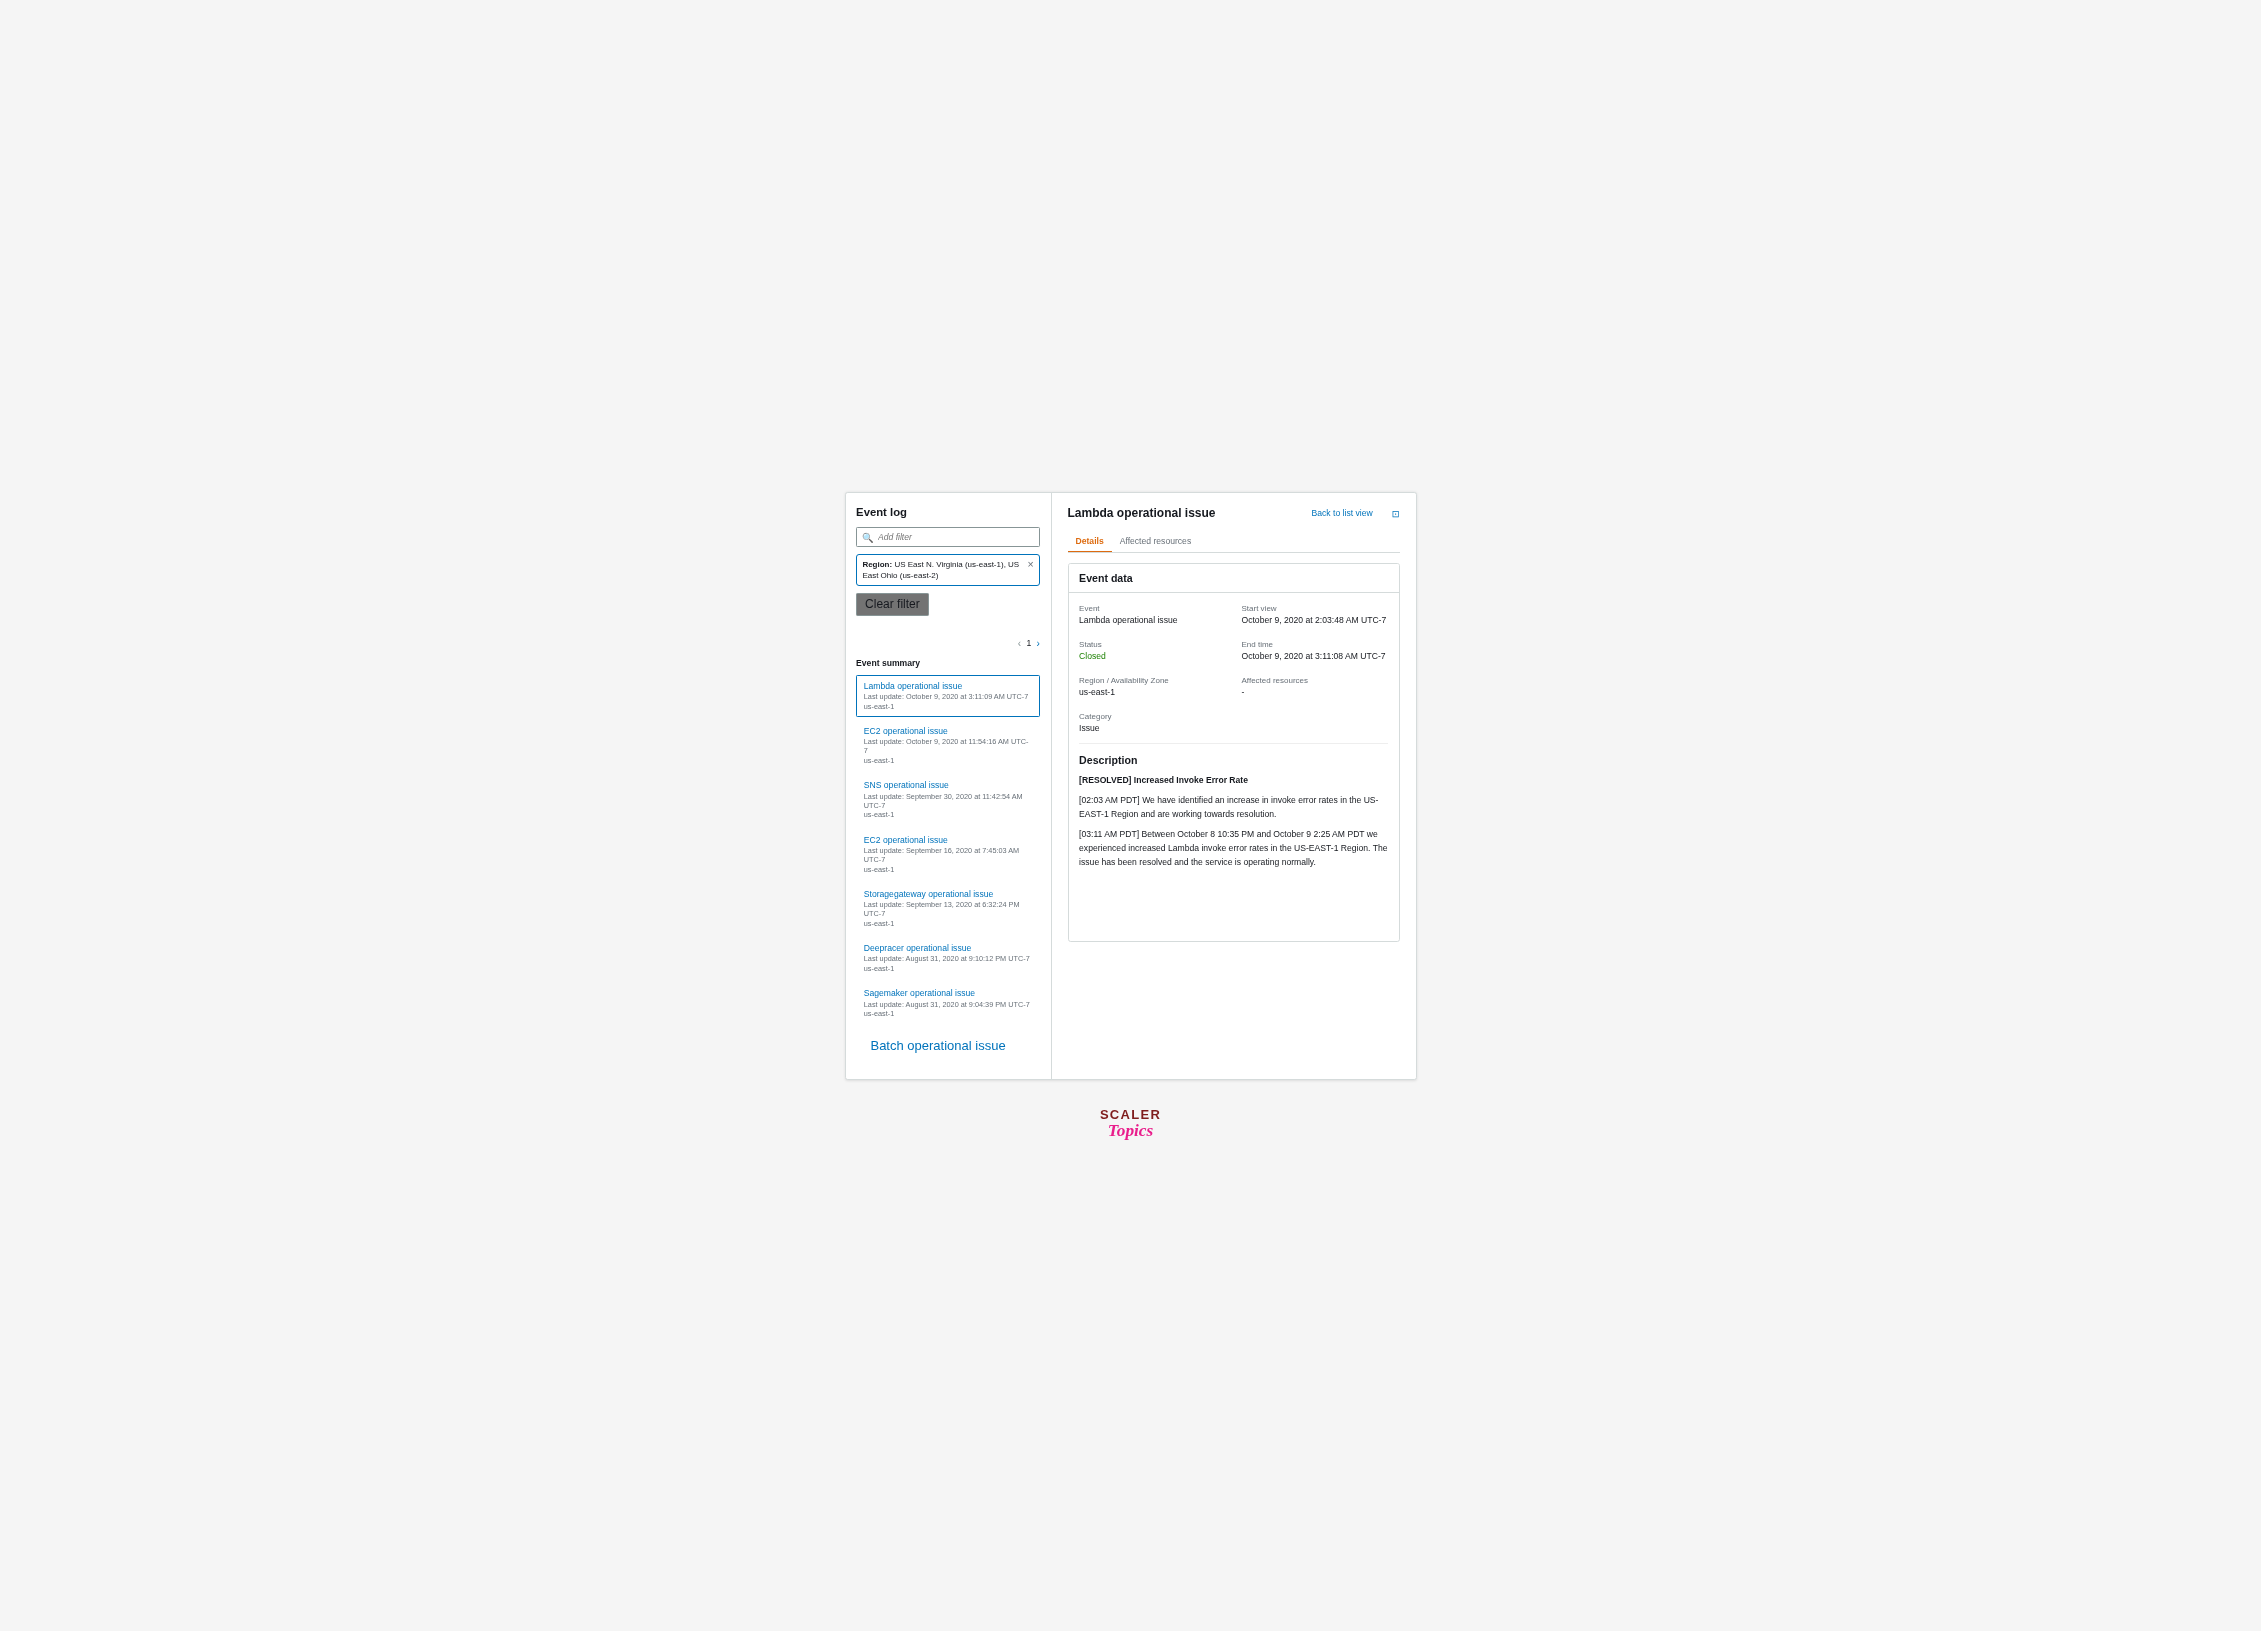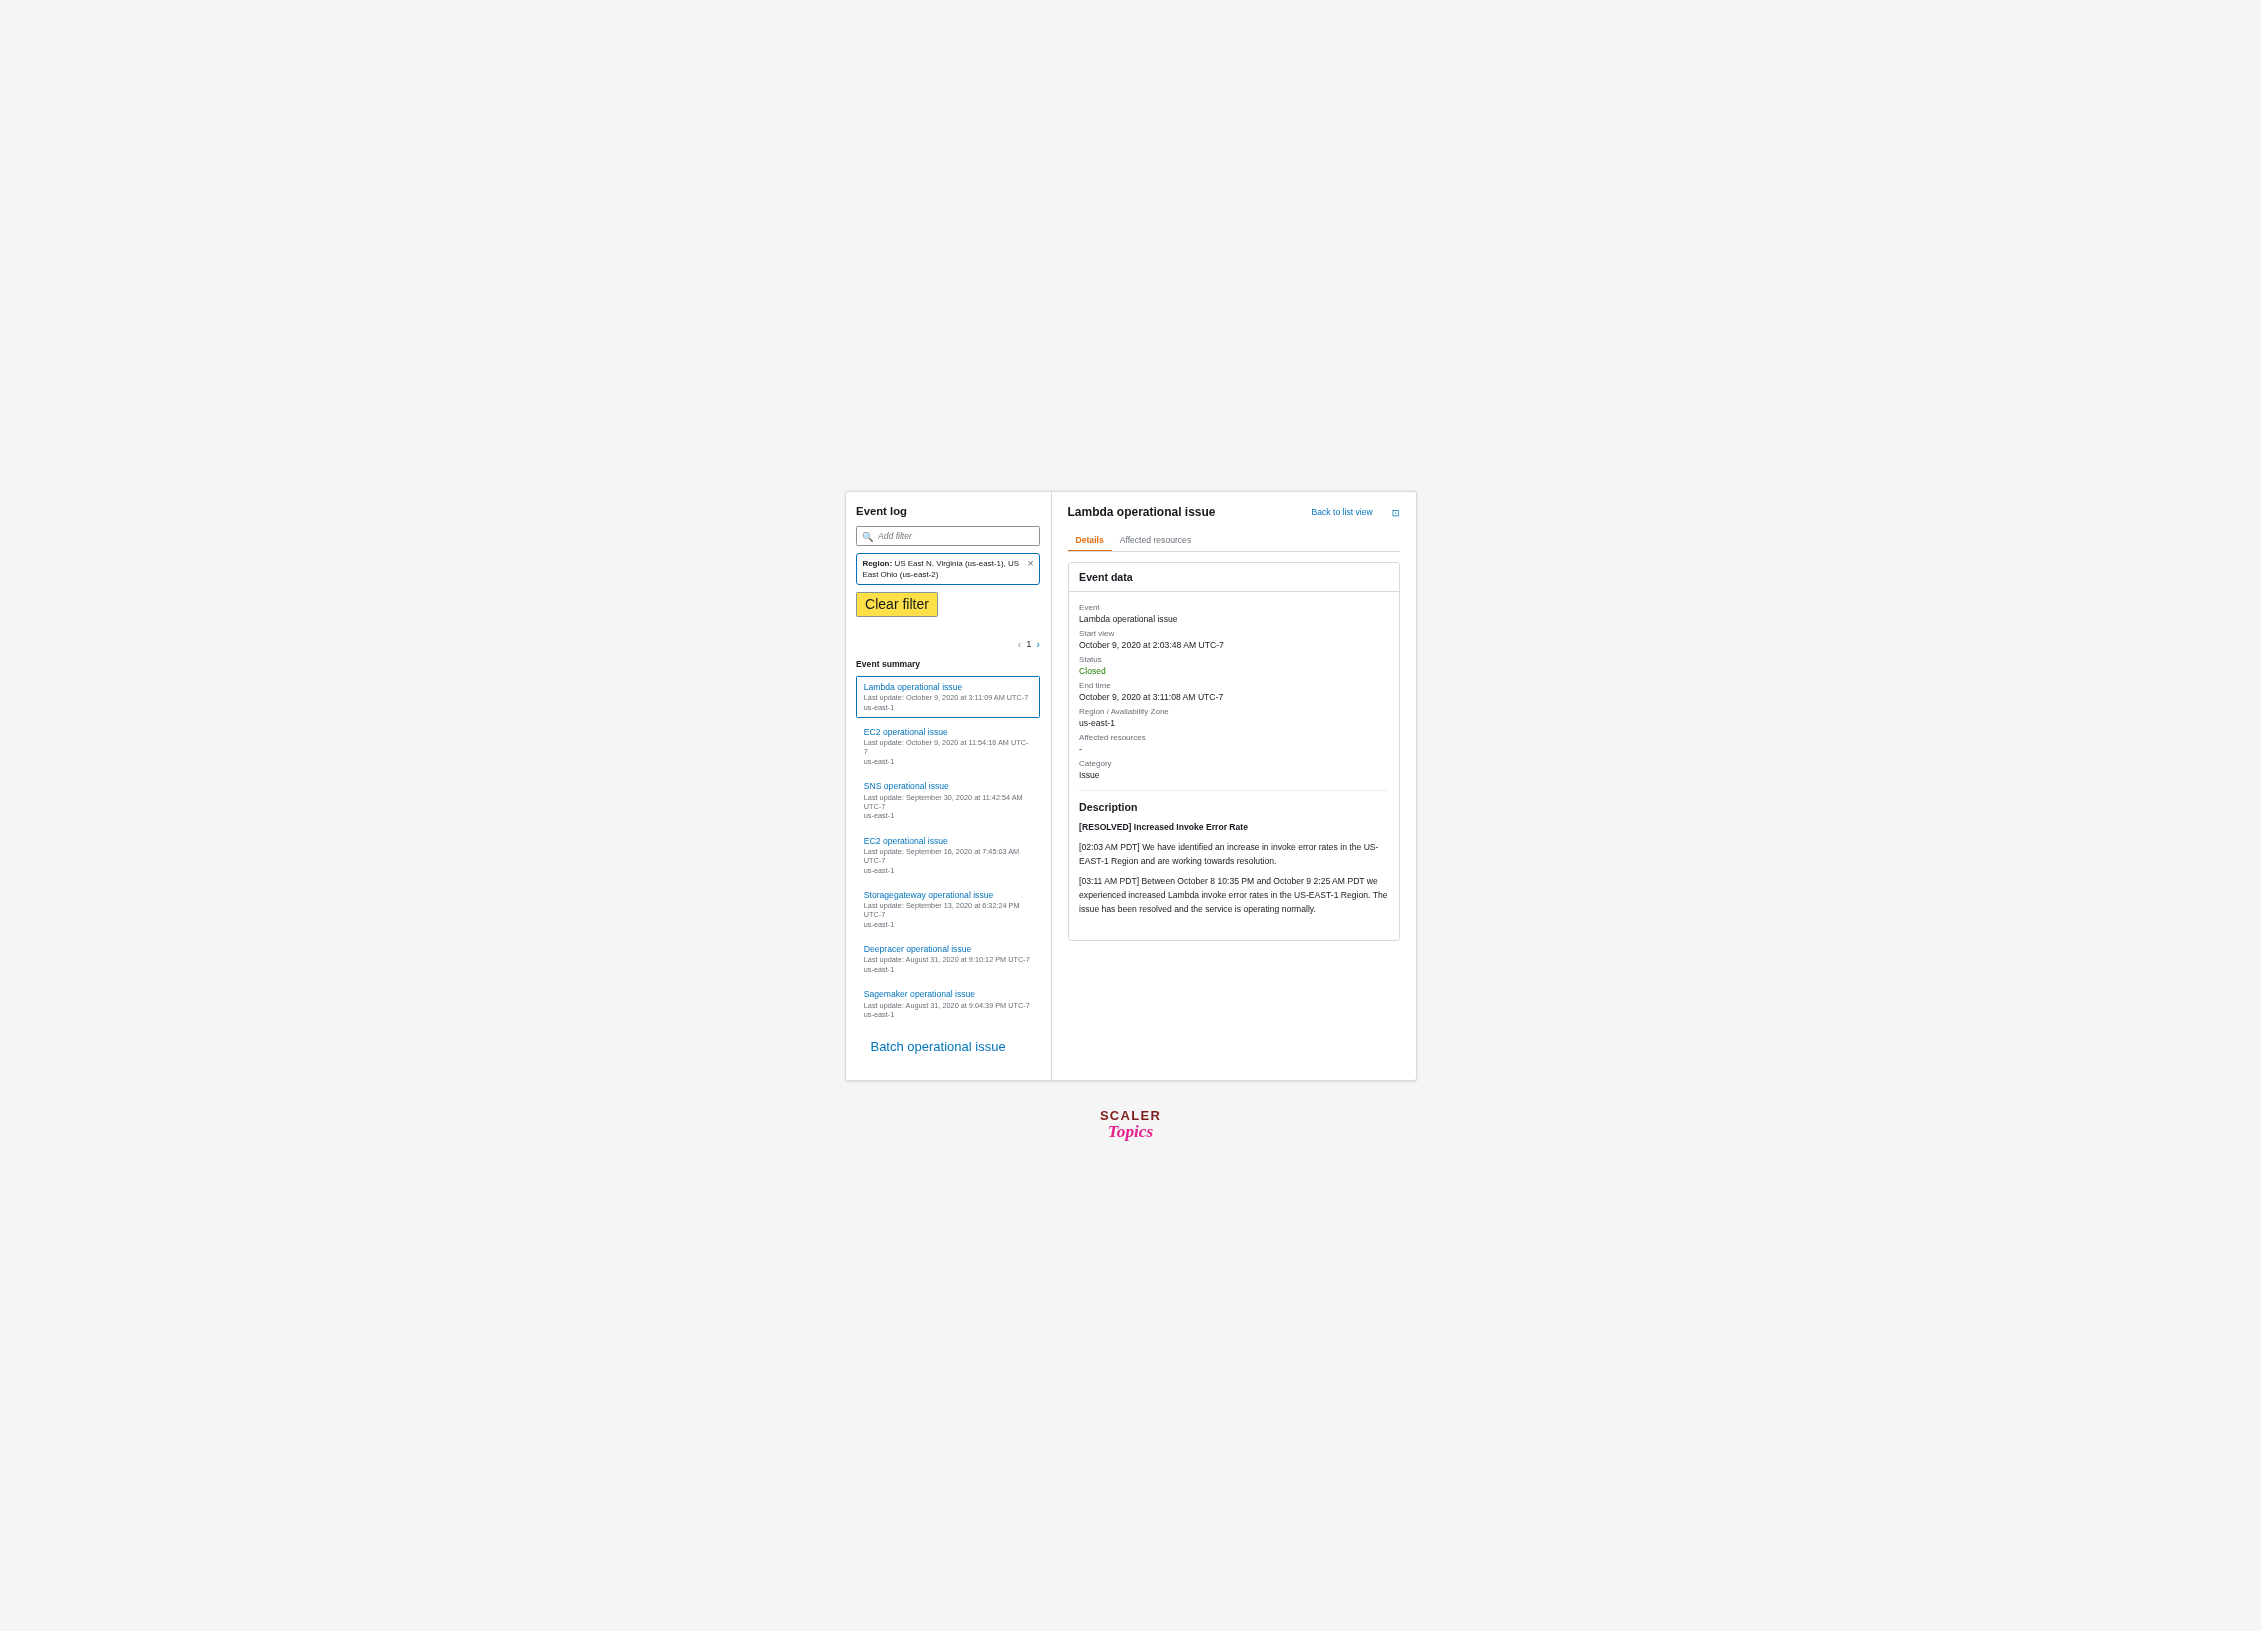--- a/index.html
+++ b/index.html
@@ -85,24 +85,24 @@
       color: #687078;
       cursor: pointer;
       margin-left: 4px;
       font-size: 10.6px;
       line-height: 1;
       flex-shrink: 0;
     }
 
     .clear-filter-btn {
       border: 0.7px solid #879596;
-      background: #fde047;
+      background: #737373;
       border-radius: 1.3px;
       padding: 3.3px 8px;
-      font-size: 14px;
+      font-size: 12px;
       cursor: pointer;
       color: #16191f;
       margin-bottom: 22px;
     }
 
     .pagination {
       display: flex;
       align-items: center;
       justify-content: flex-end;
       gap: 5.3px;
@@ -228,22 +228,22 @@
       border-bottom: 0.7px solid #d5dbdb;
       background: #fff;
     }
 
     .event-data-content {
       padding: 10.6px;
     }
 
     .data-grid {
       display: grid;
-      grid-template-columns: 1fr;
-      gap: 5px 16px;
+      grid-template-columns: 1fr 1fr;
+      gap: 15px 16px;
       margin-bottom: 10.6px;
     }
 
     .data-field-label {
       font-size: 8px;
       color: #687078;
       margin-bottom: 2px;
     }
     .data-field-value {
       font-size: 8.6px;

